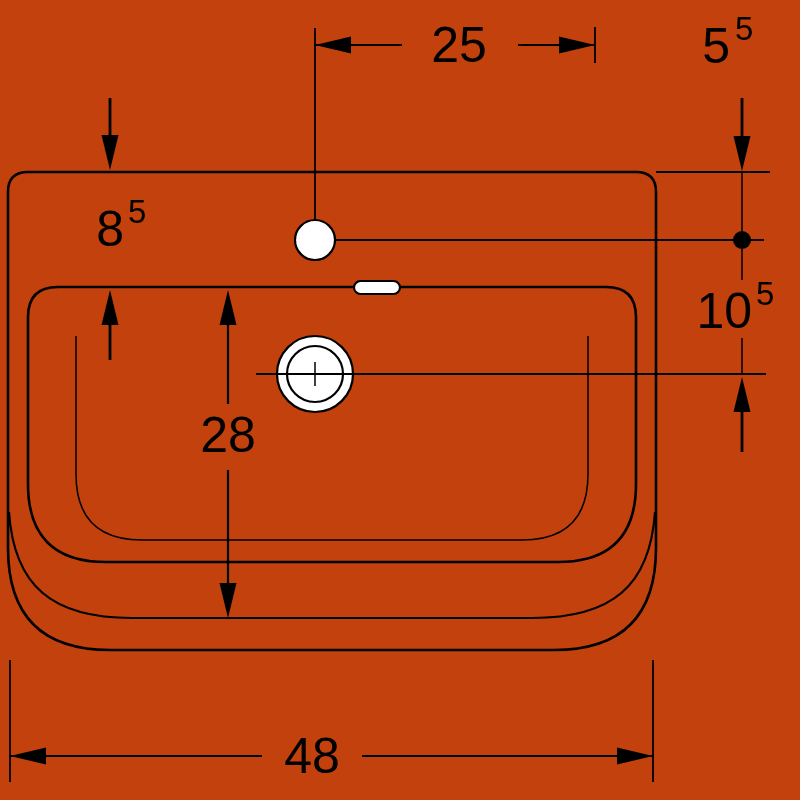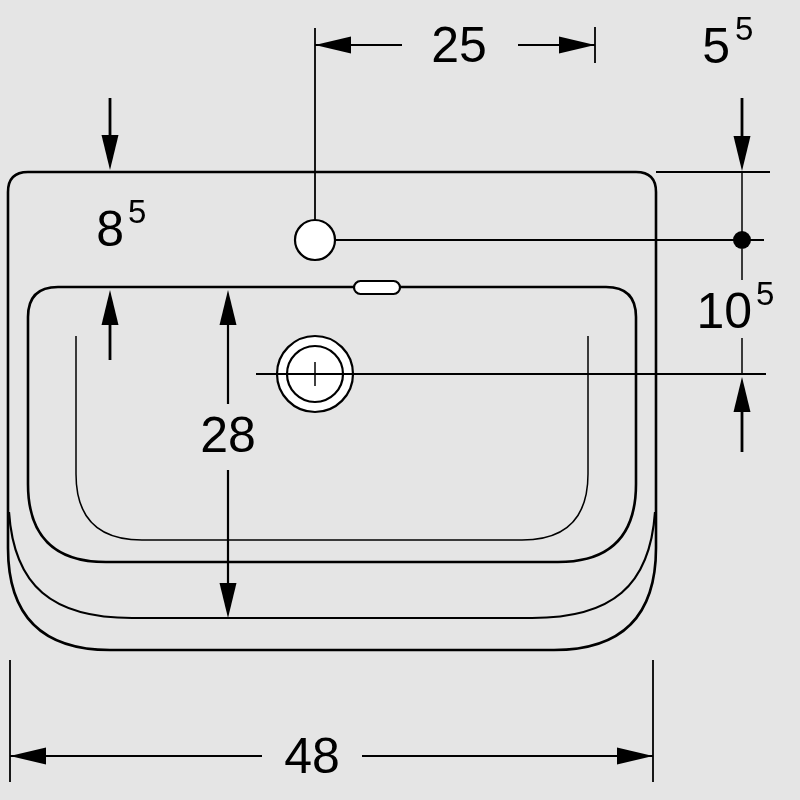--- a/index.html
+++ b/index.html
@@ -1,16 +1,16 @@
 <!DOCTYPE html>
 <html><head>
 <meta charset="utf-8">
 <style>
   html,body{margin:0;padding:0;background:#ffffff;}
-  #canvas{width:800px;height:800px;background:#e5e5e5;position:relative;overflow:hidden;}
+  #canvas{width:800px;height:800px;background:#c2410c;position:relative;overflow:hidden;}
   svg{display:block;}
   .s-bold{stroke:#000;stroke-width:2.6;fill:none;}
   .s-med{stroke:#000;stroke-width:2.2;fill:none;}
   .s-thin{stroke:#000;stroke-width:1.8;fill:none;}
   .s-fine{stroke:#000;stroke-width:1.5;fill:none;}
   .shaft{stroke:#000;stroke-width:2.8;fill:none;}
   .arrow{fill:#000;stroke:none;}
   .dot{fill:#000;stroke:none;}
   .fill-white{fill:#ffffff;}
   .num{font-family:"Liberation Sans",sans-serif;font-size:50px;fill:#000;}

